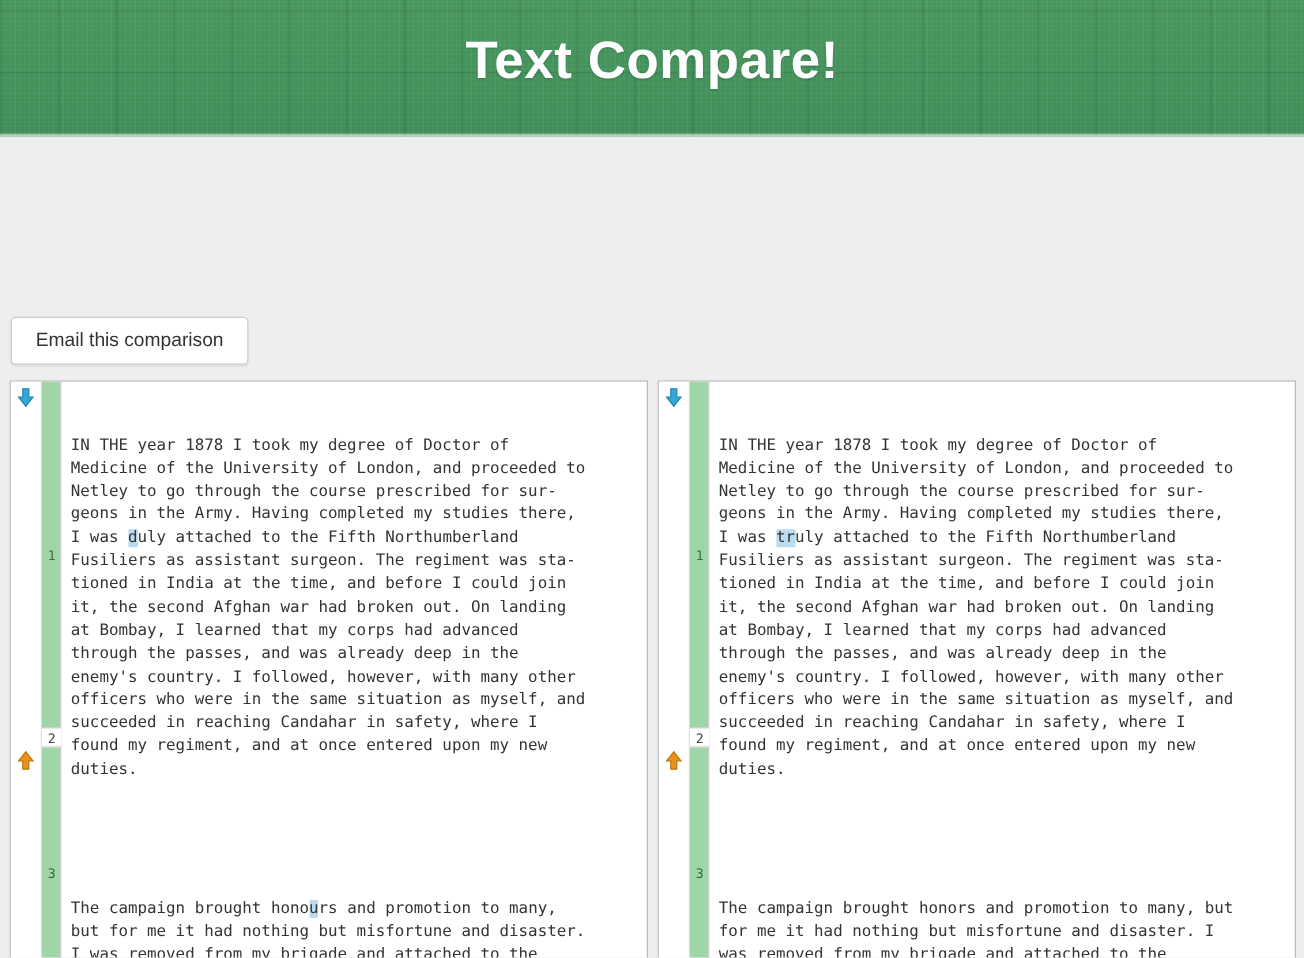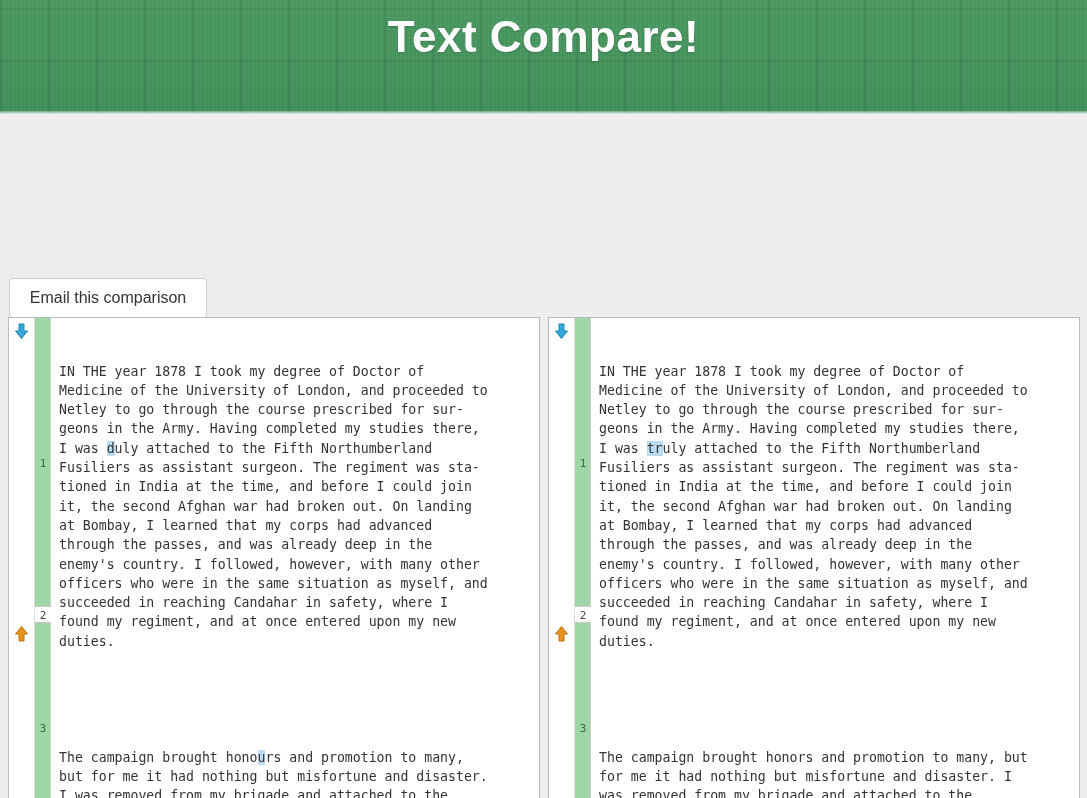--- a/index.html
+++ b/index.html
@@ -34,21 +34,21 @@
     overflow: hidden;
   }
   #header::after {
     content: "";
     position: absolute; left: 0; right: 0; bottom: 0;
     height: 3px;
     background: linear-gradient(180deg, rgba(255,255,255,0.25), rgba(255,255,255,0.85));
   }
   #header-title {
     position: absolute;
-    top: 12px;
+    top: 26px;
     width: 100%;
     text-align: center;
     color: #ffffff;
     font-size: 44px;
     font-weight: bold;
     letter-spacing: 0.5px;
     font-family: "Liberation Sans", sans-serif;
     text-shadow: 0 1px 2px rgba(0,0,0,0.18);
   }
 
@@ -71,21 +71,21 @@
     color: #333333;
     font-size: 15px;
     font-family: "Liberation Sans", sans-serif;
     cursor: pointer;
     box-shadow: 0 1px 1px rgba(0,0,0,0.05);
   }
 
   #email-btn {
     position: absolute;
     left: 9px;
-    top: 164px;
+    top: 150px;
     width: 198px;
     height: 40px;
     font-size: 16px;
   }
 
   
   #panes {
     position: absolute;
     left: 8px;
     top: 203px;

